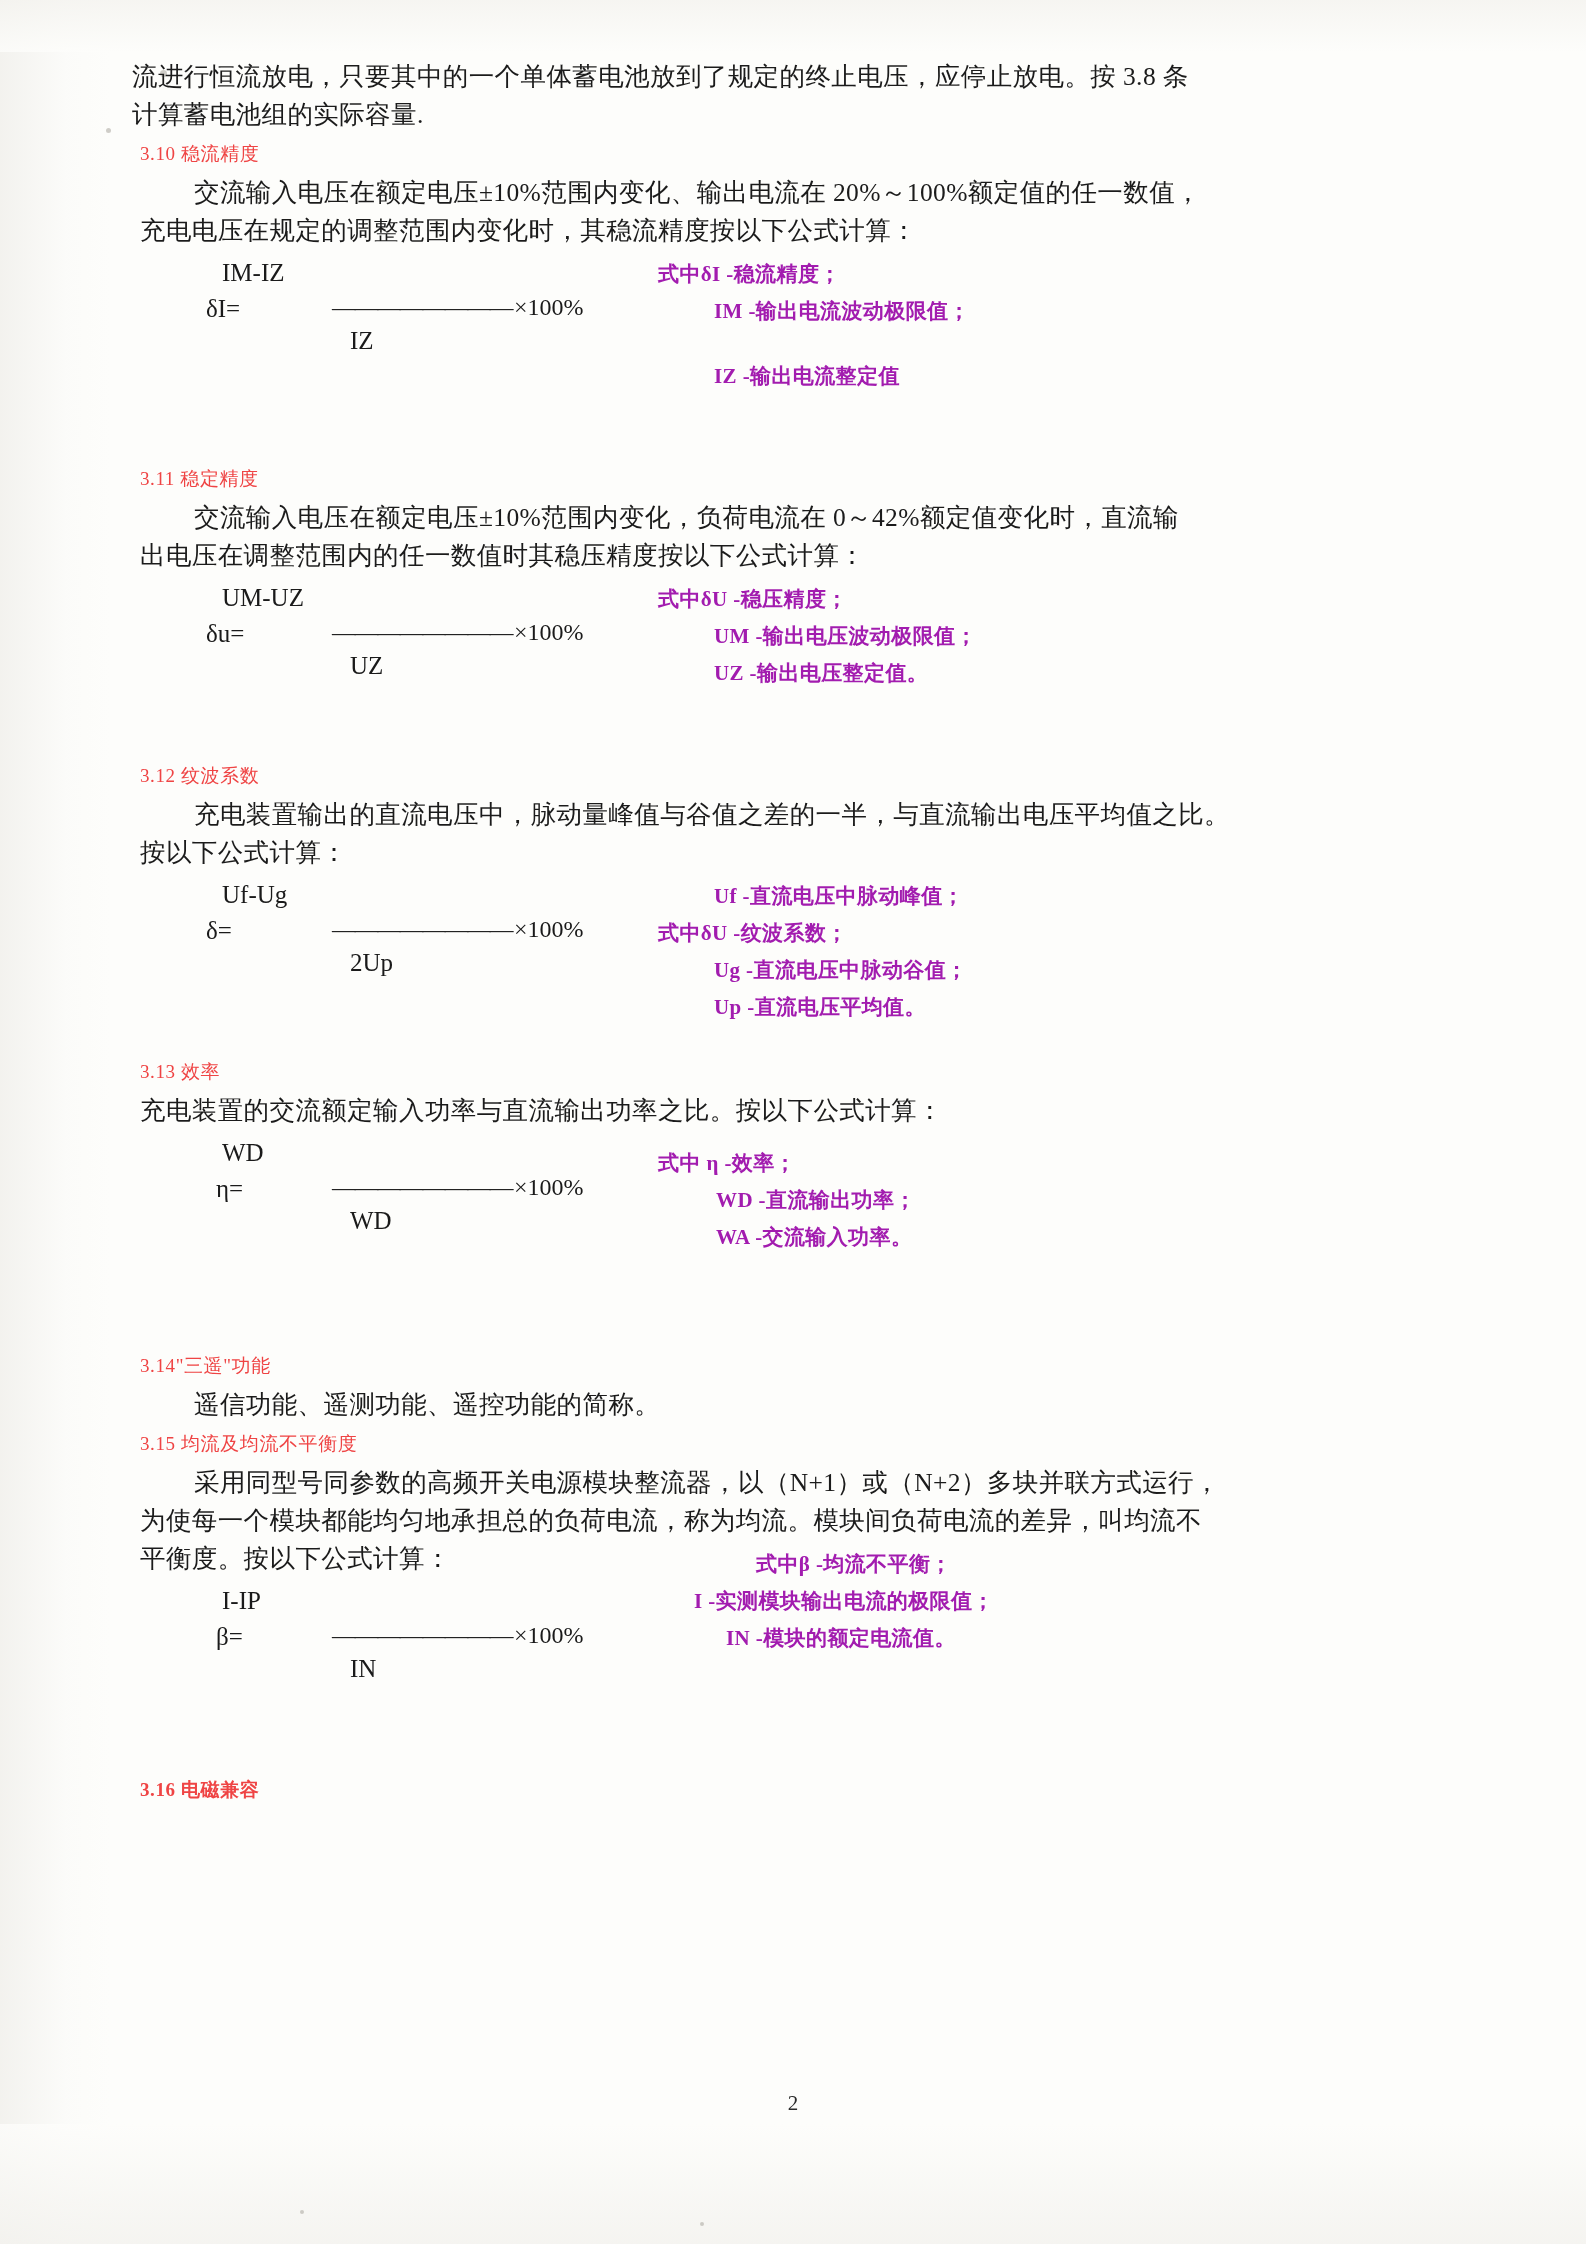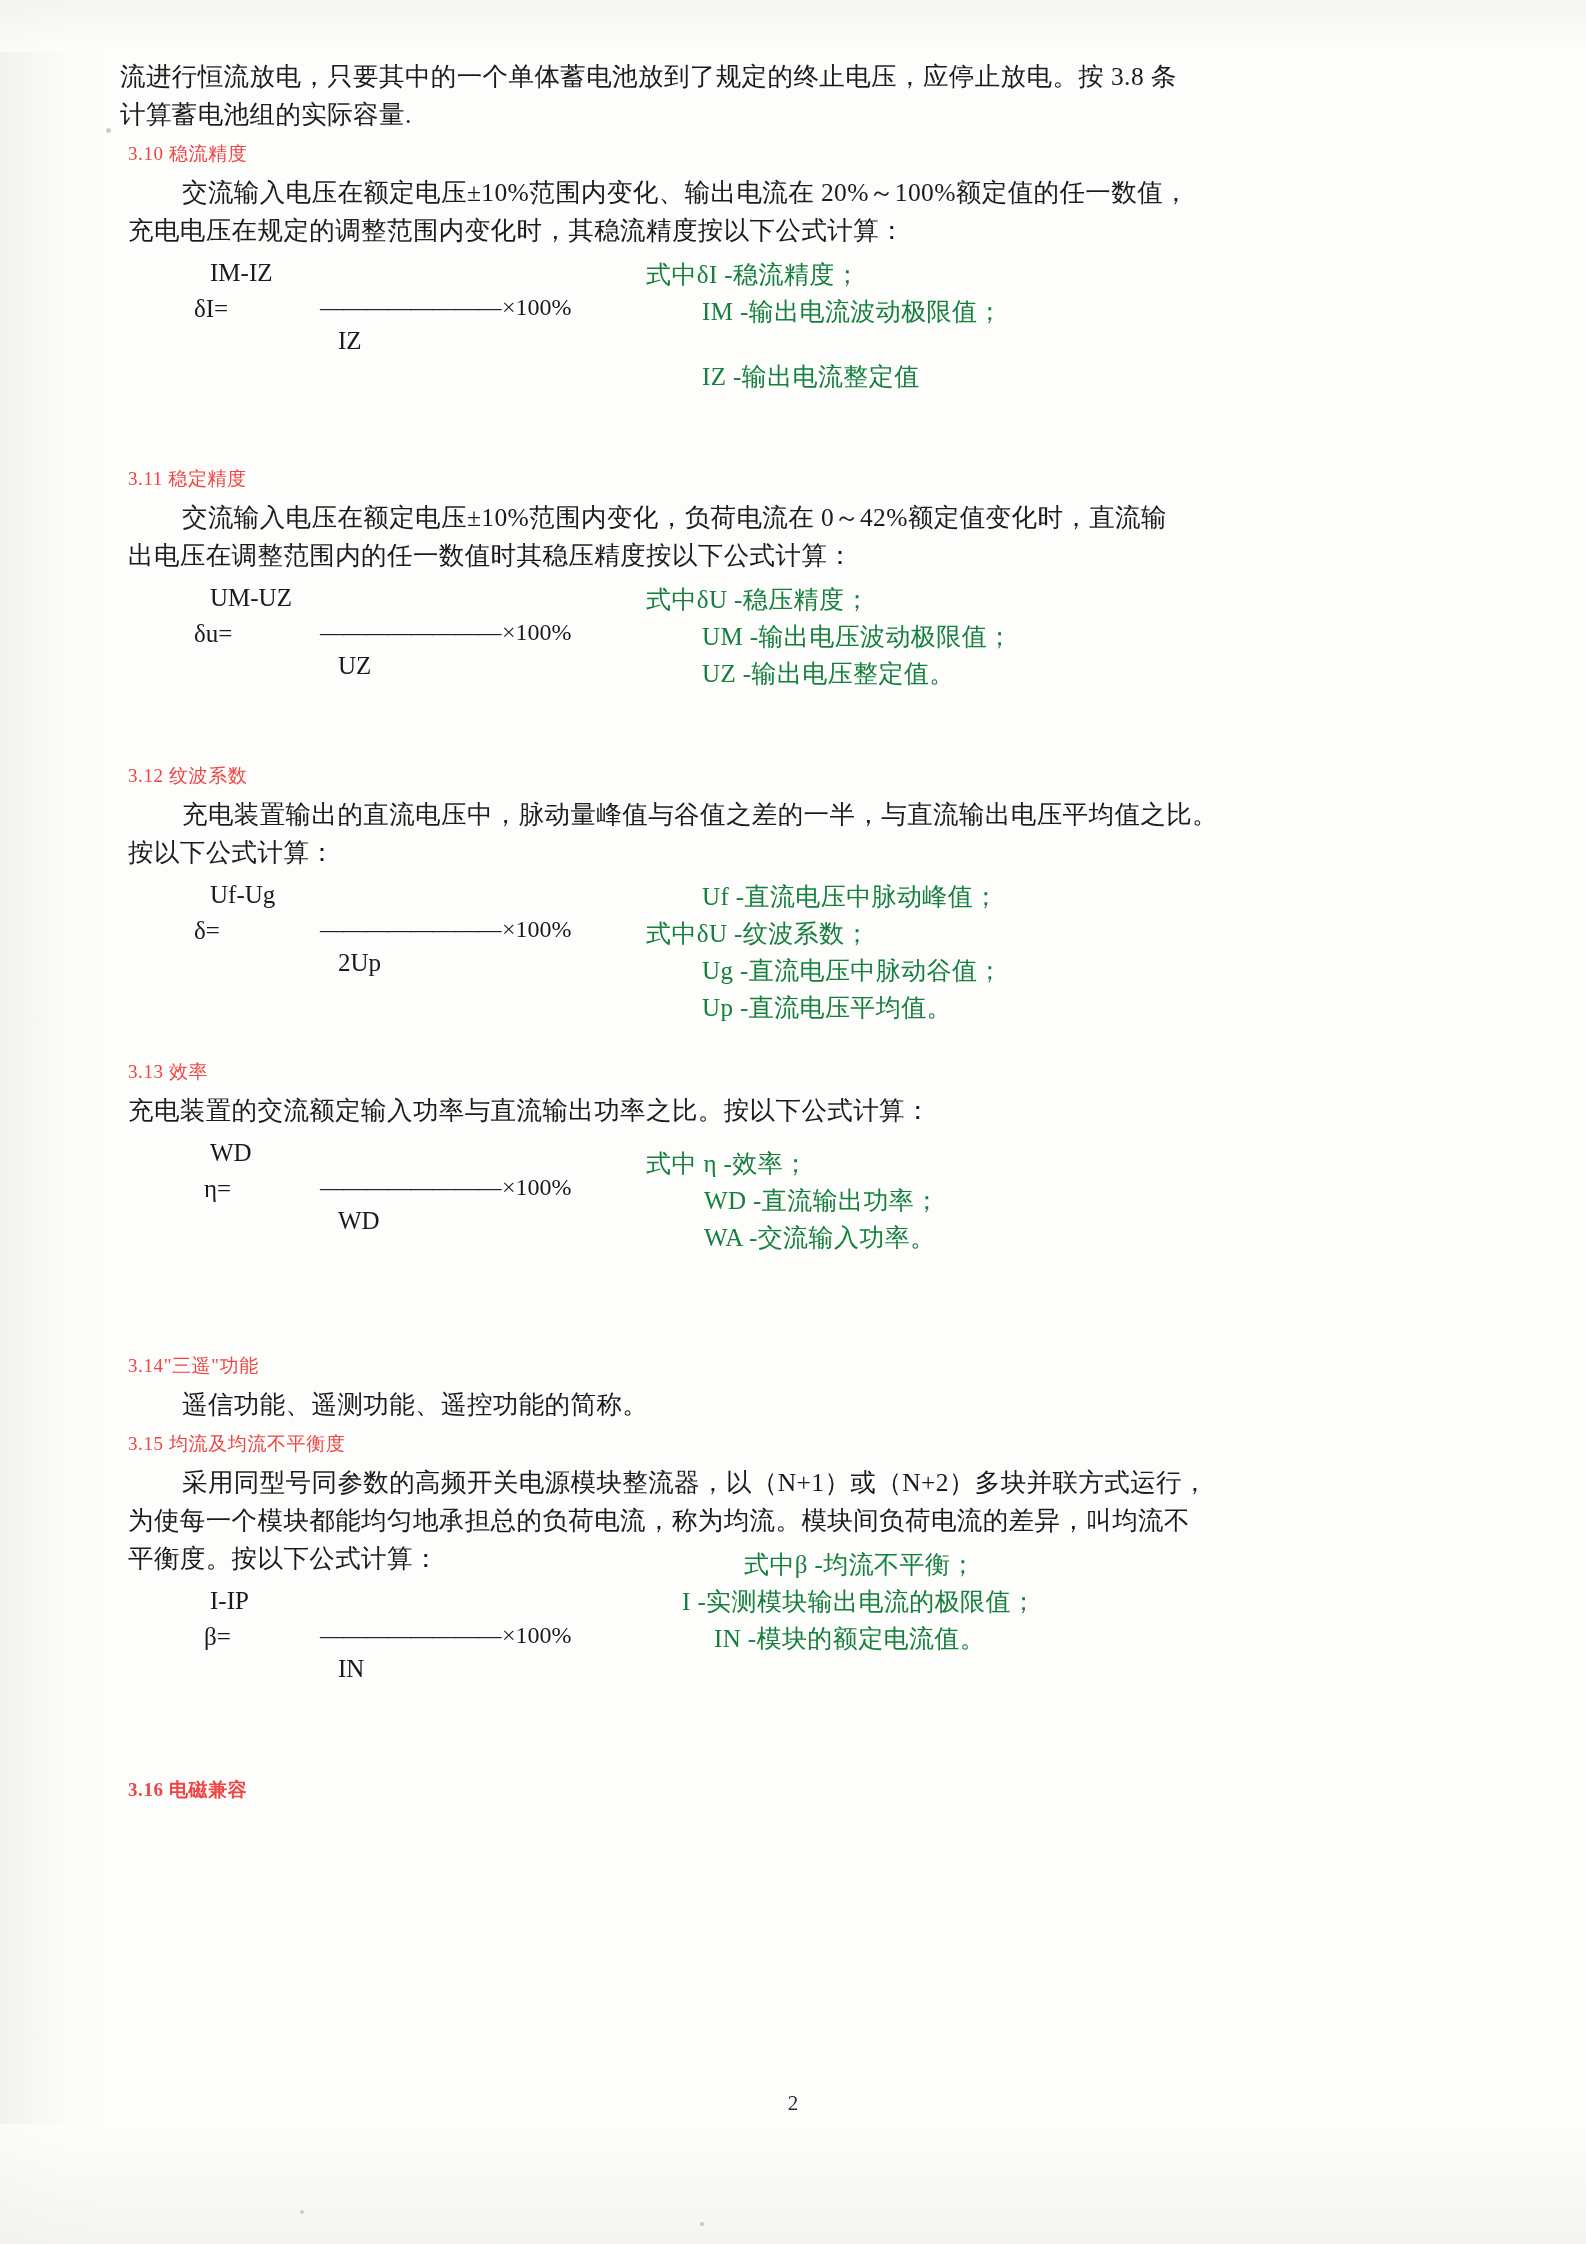--- a/index.html
+++ b/index.html
@@ -39,21 +39,21 @@
     opacity: 0.8;
   }
   .speck {
     position: absolute;
     background: #a9a69f;
     border-radius: 50%;
     opacity: 0.55;
   }
   .content {
     position: absolute;
-    left: 120px;
+    left: 132px;
     top: 58px;
     width: 1320px;
   }
   
   .body-line {
     font-size: 25.5px;
     line-height: 38px;
     letter-spacing: 0.4px;
     color: #1b1b1b;
     white-space: pre-wrap;
@@ -112,24 +112,25 @@
   }
   .formula .bar .pct {
     margin-left: 2px;
   }
   .formula .denom {
     margin-left: 218px;
     font-size: 25px;
   }
   .legend {
     flex: 1 1 auto;
-    font-size: 25px;
+    font-size: 21px;
     line-height: 37px;
     letter-spacing: 0.4px;
-    color: #15803d;
+    color: #a21caf;
+    font-weight: bold;
   }
   .legend .li { white-space: pre; }
   .legend.shift-a .li:nth-child(1) { margin-left: 6px; }
   .legend.shift-a .li:nth-child(2) { margin-left: 62px; }
   .legend.shift-a .li:nth-child(3) { margin-left: 62px; }
 
   .page-number {
     position: absolute;
     left: 0;
     right: 0;

